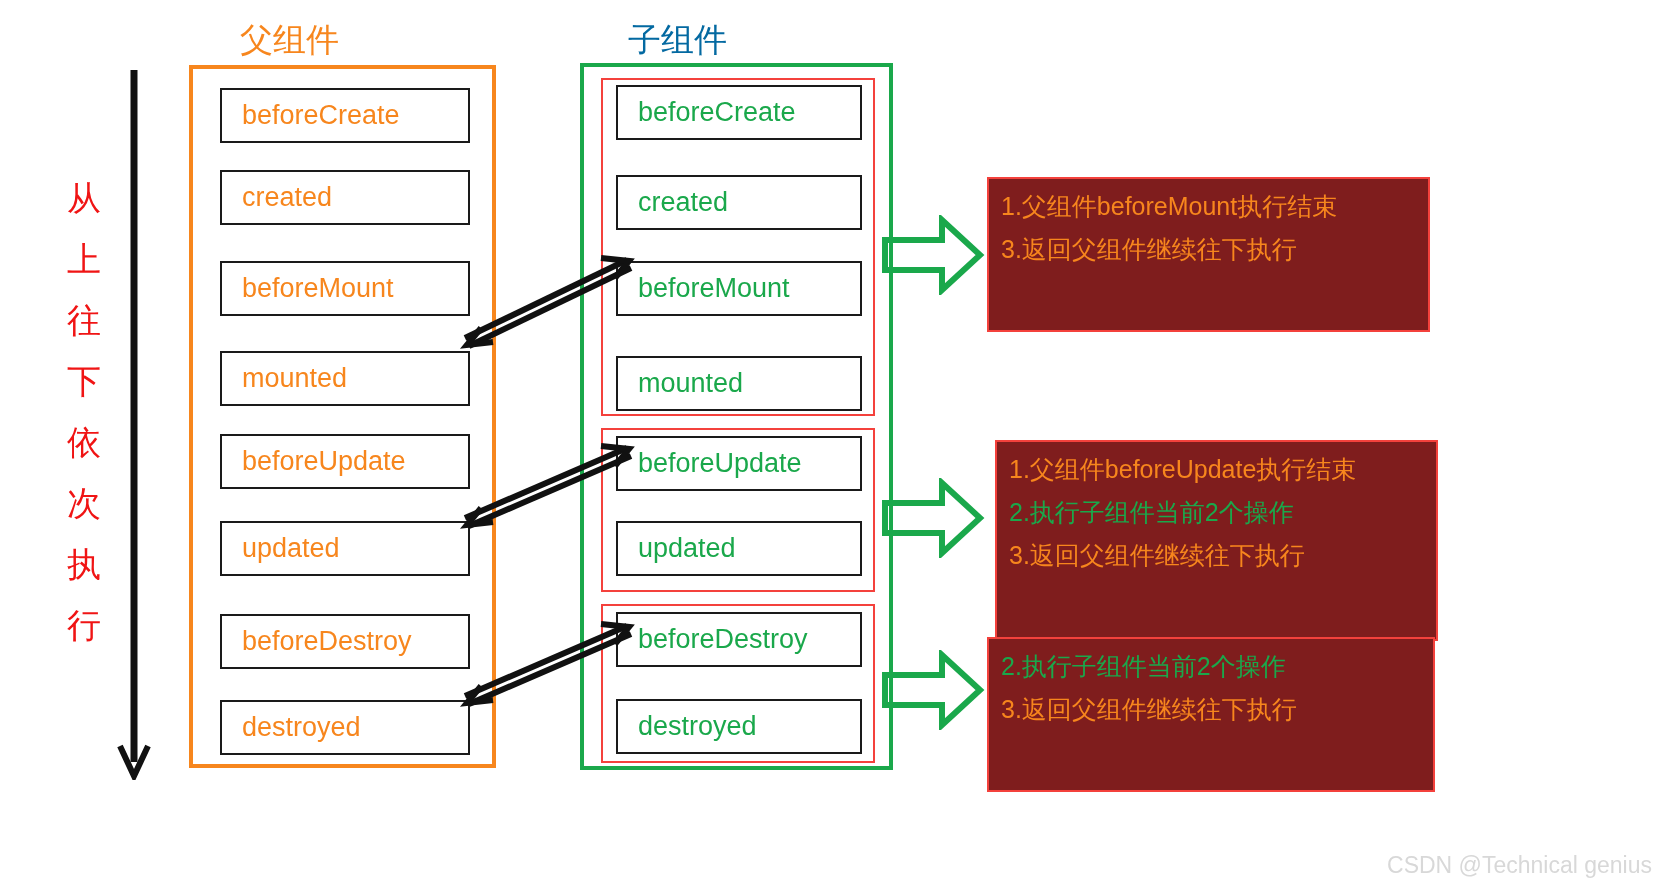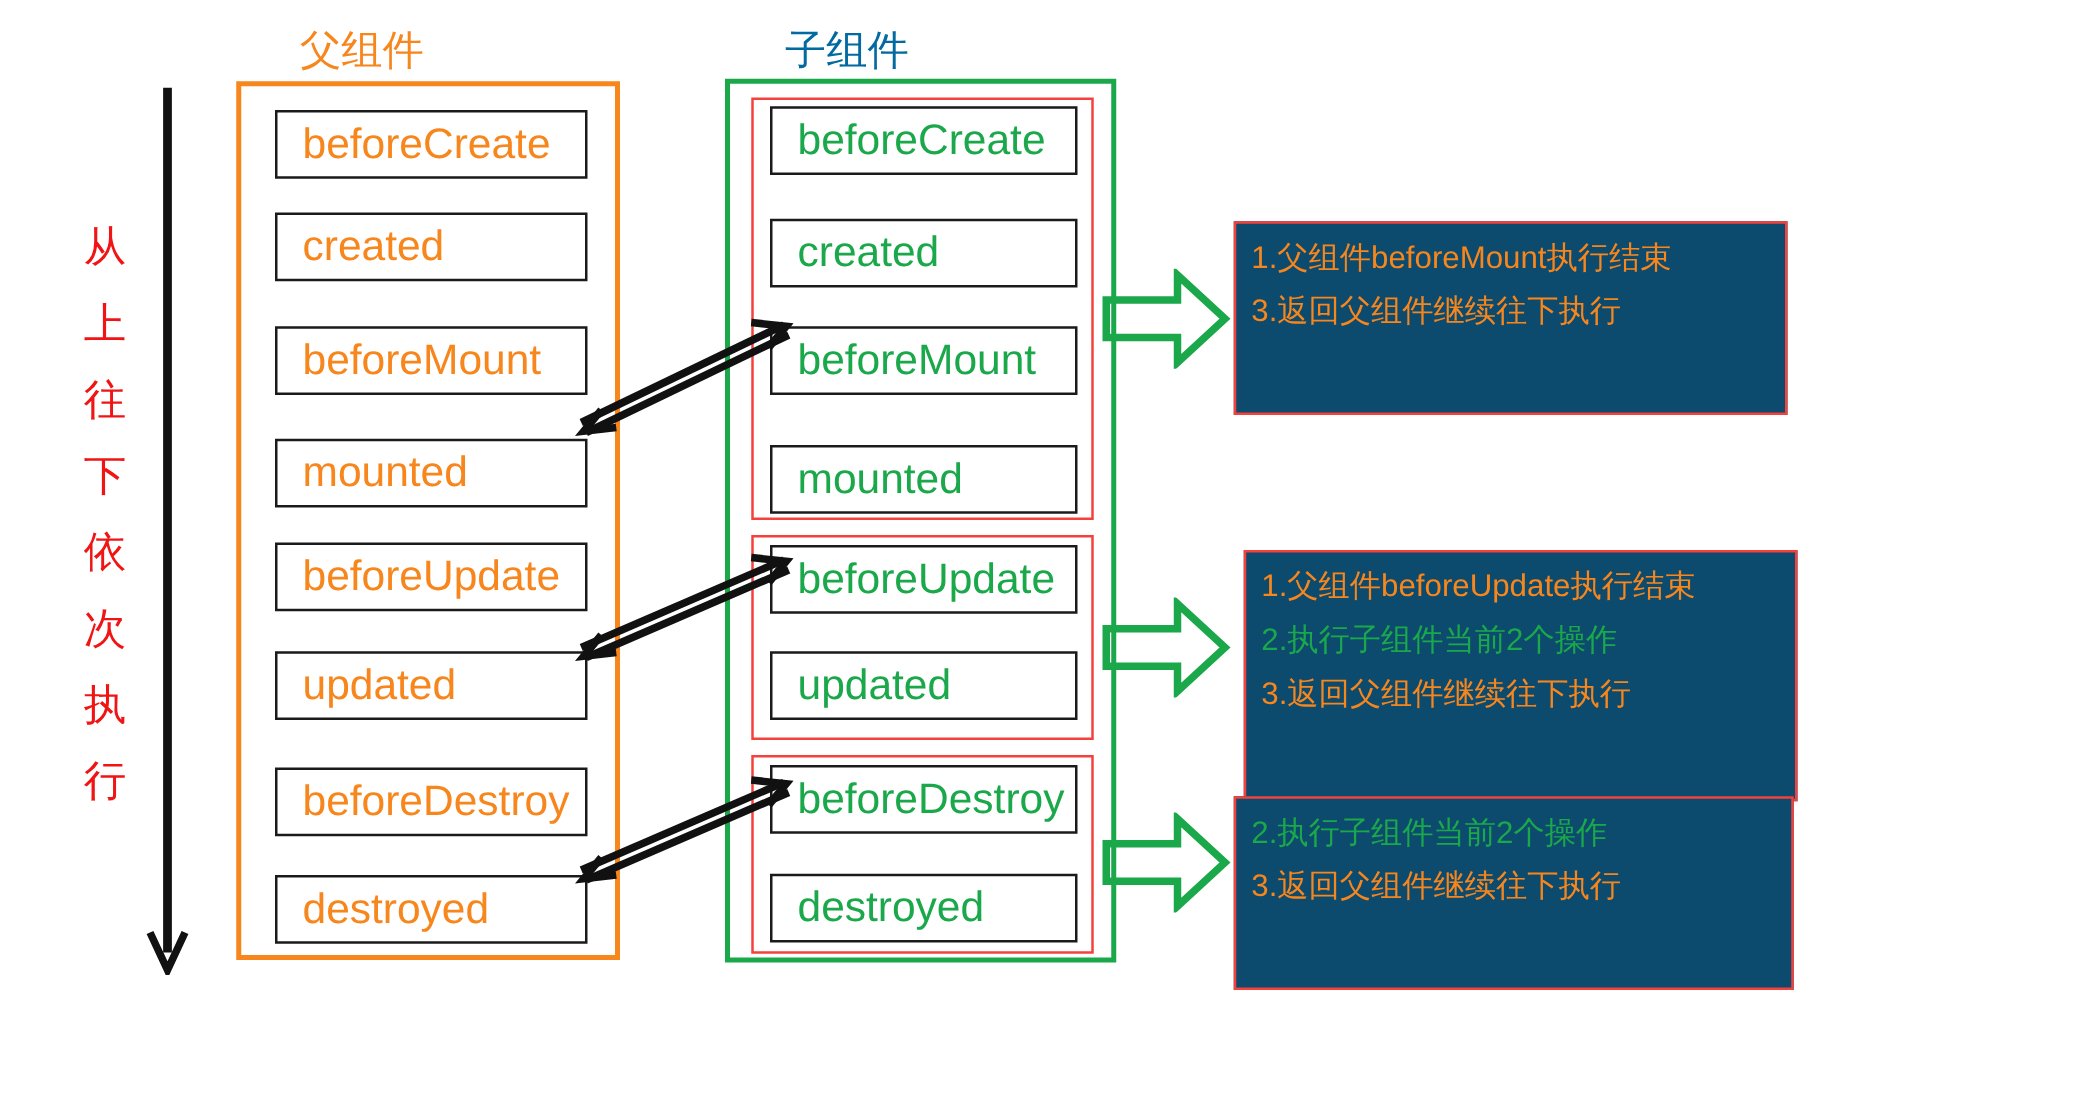--- a/index.html
+++ b/index.html
@@ -73,41 +73,41 @@
   }
 
   
   .hook {
     position: absolute;
     box-sizing: border-box;
     border: 2px solid #1a1a1a;
     background: #ffffff;
     display: flex;
     align-items: center;
-    font-size: 34px;
+    font-size: 27px;
     padding-left: 20px;
     white-space: nowrap;
   }
   .hook.p { color: #f7861d; }
   .hook.c { color: #1aa84b; }
 
   
   .phase-group {
     position: absolute;
     box-sizing: border-box;
     border: 2px solid #f4413c;
     background: transparent;
   }
 
   
   .note {
     position: absolute;
     box-sizing: border-box;
     border: 2px solid #f4413c;
-    background: #0c4a6e;
+    background: #7f1d1d;
     padding: 6px 10px 6px 12px;
   }
   .note-line {
     font-size: 25px;
     line-height: 43px;
     white-space: nowrap;
   }
   .note-line.orange { color: #f7861d; }
   .note-line.green  { color: #1aa84b; }
 
@@ -214,14 +214,15 @@
     <div class="note-line orange">1.父组件beforeUpdate执行结束</div>
     <div class="note-line green">2.执行子组件当前2个操作</div>
     <div class="note-line orange">3.返回父组件继续往下执行</div>
   </div>
 
   <div class="note" style="left:987px; top:637px; width:448px; height:155px;">
     <div class="note-line green">2.执行子组件当前2个操作</div>
     <div class="note-line orange">3.返回父组件继续往下执行</div>
   </div>
 
+  <div class="watermark">CSDN @Technical genius</div>
 
 </div>
 
 </body></html>

